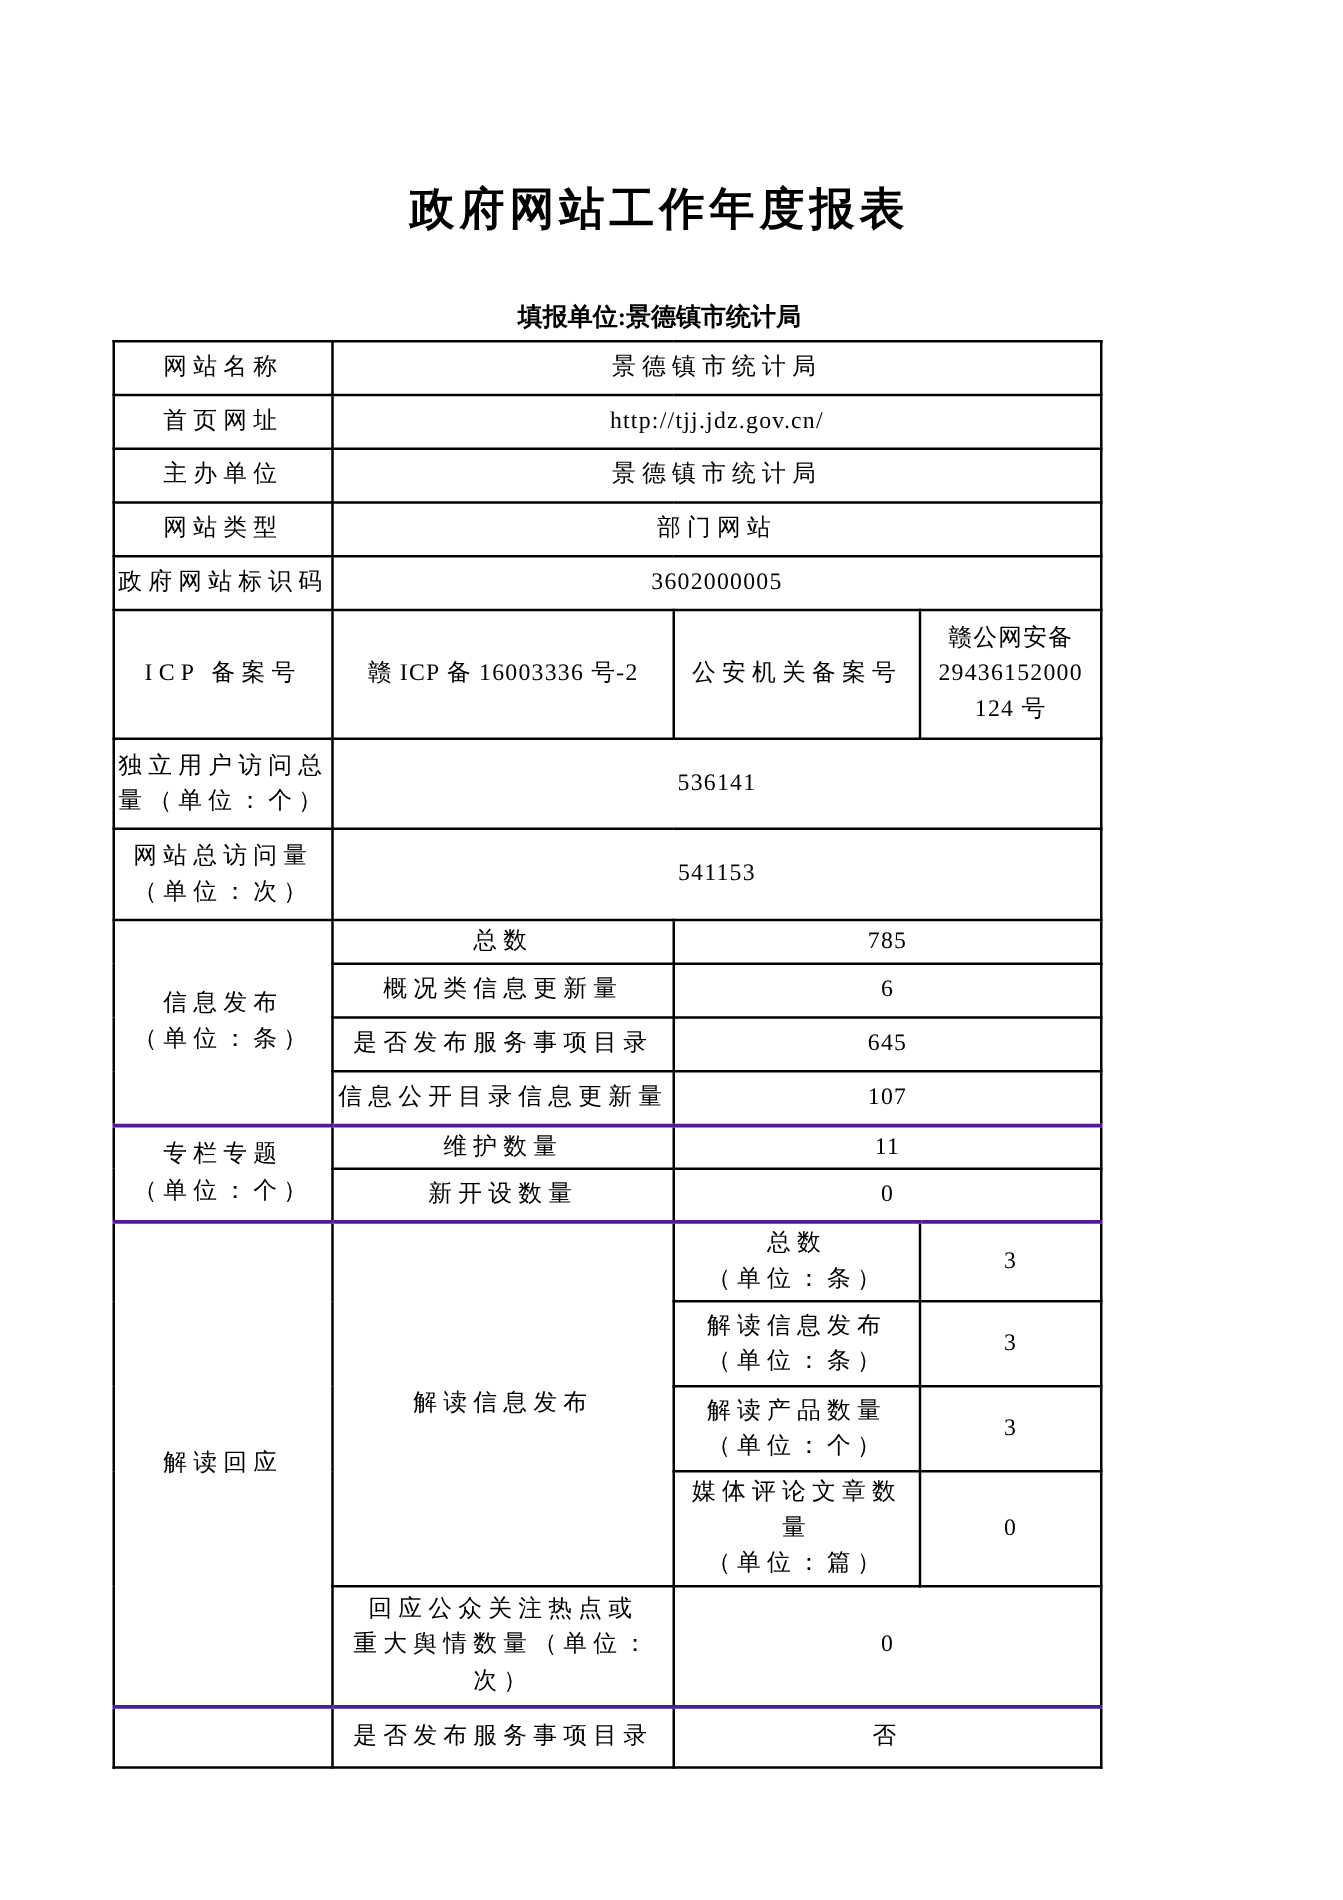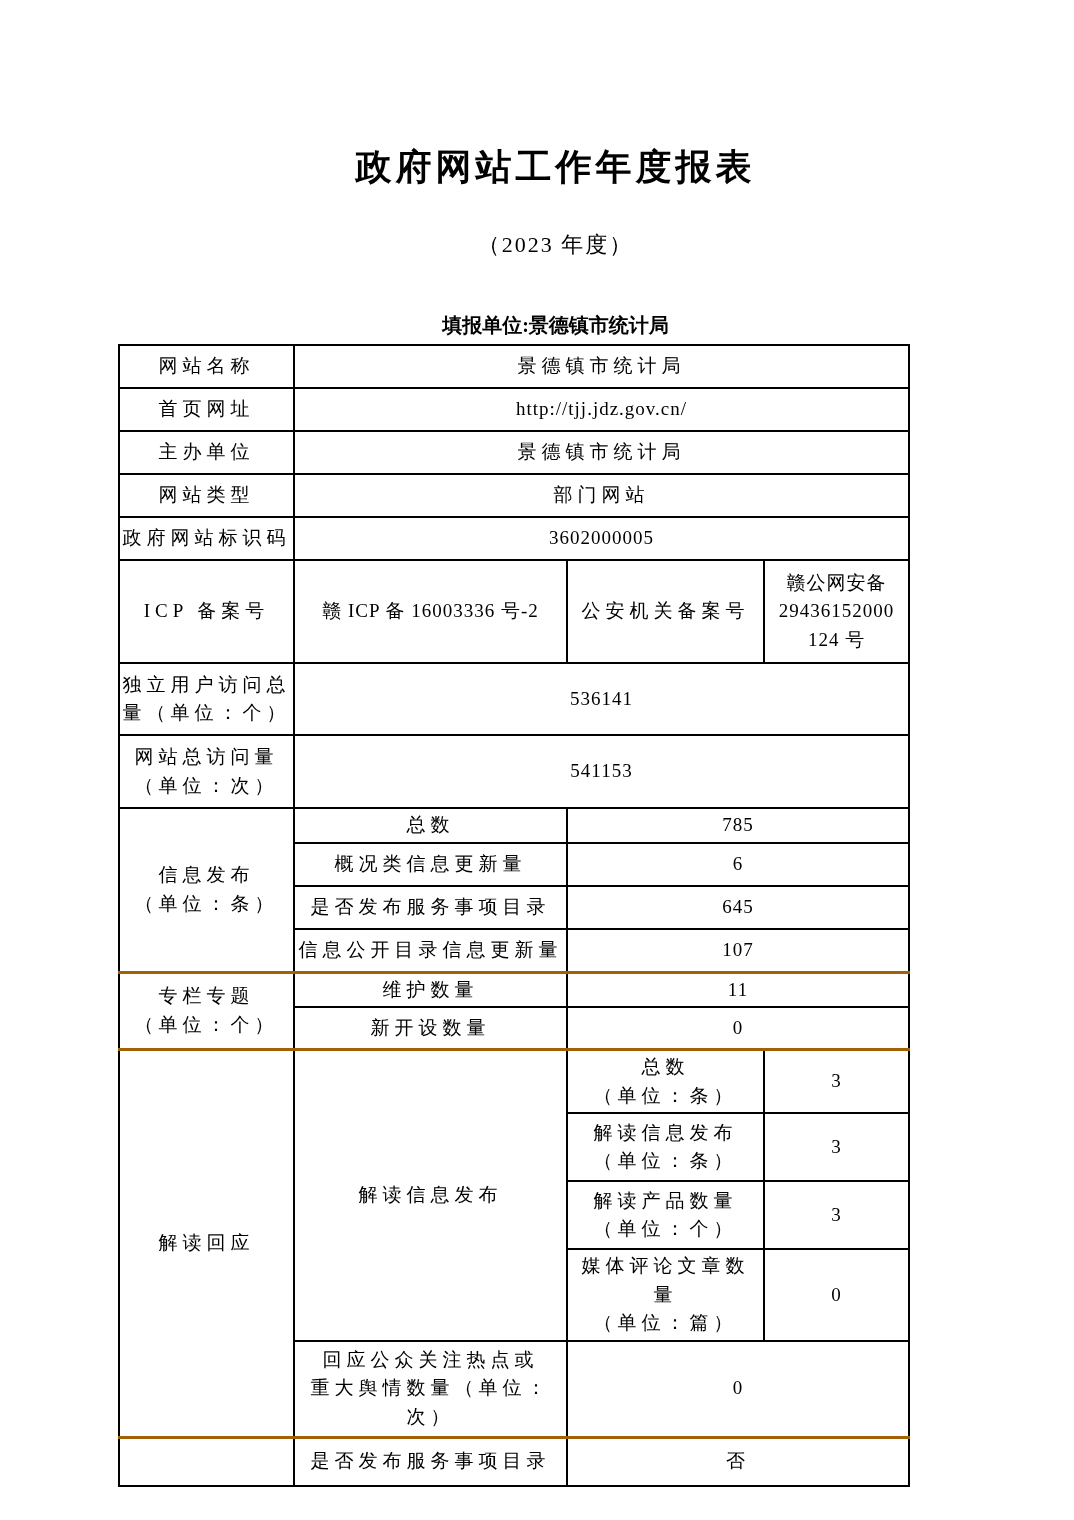--- a/index.html
+++ b/index.html
@@ -11,21 +11,21 @@
   }
   .page {
     width: 1074px;
     height: 1520px;
     background: #ffffff;
     overflow: hidden;
     position: relative;
   }
   .content {
     width: 875px;
-    margin-left: 118px;
+    margin-left: 90px;
   }
   .doc-title {
     margin-top: 145px;
     text-align: center;
     font-family: "Liberation Sans", "DejaVu Sans", sans-serif;
     font-weight: bold;
     font-size: 36px;
     letter-spacing: 4px;
     line-height: 1.2;
   }
@@ -56,39 +56,38 @@
     letter-spacing: 5px;
     line-height: 1.5;
     white-space: pre-line;
     padding: 2px;
     overflow: hidden;
   }
   table.report td.num {
     letter-spacing: 1px;
   }
   tr.thick-top td {
-    border-top: 3px solid #a16207;
+    border-top: 3px solid #4c1d95;
   }
   .h37 { height: 37px; }
   .h36 { height: 36px; }
   .h97 { height: 97px; }
   .h66 { height: 66px; }
   .h67 { height: 67px; border-radius: 16px; }
   .h62 { height: 62px; }
   .h90 { height: 90px; }
   .h42 { height: 42px; }
 </style>
 </head>
 <body>
 
 <div class="page">
   <div class="content">
 
     <div class="doc-title">政府网站工作年度报表</div>
-    <div class="doc-subtitle">（2023 年度）</div>
     <div class="reporting-unit">填报单位:景德镇市统计局</div>
 
     <table class="report">
       <colgroup>
         <col style="width:175px">
           <col style="width:273px">
           <col style="width:197px">
           <col style="width:145px">
       </colgroup>
 

